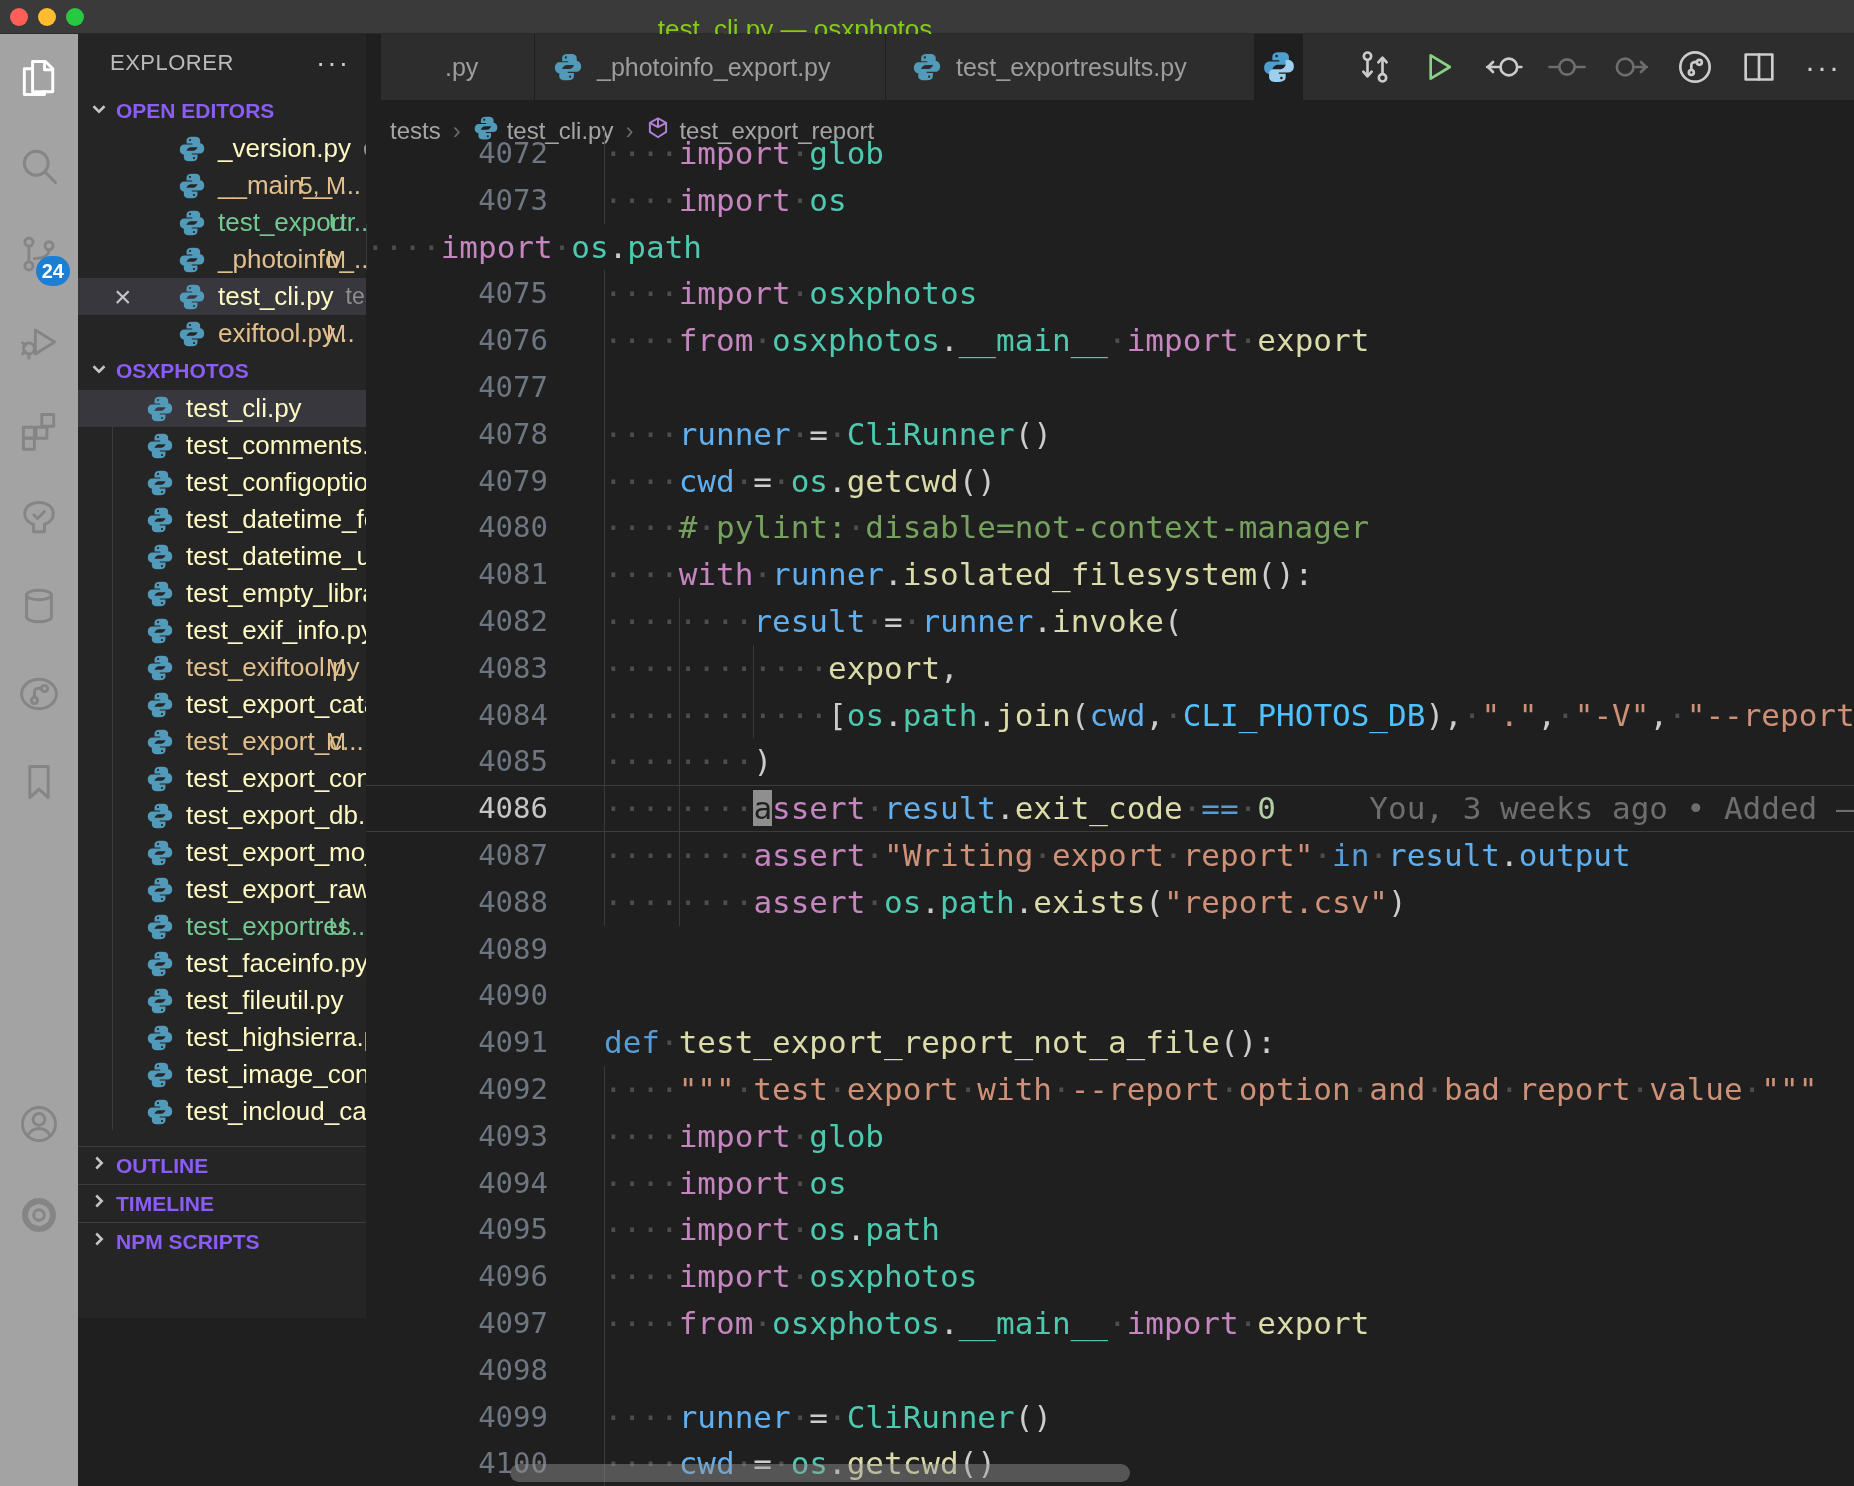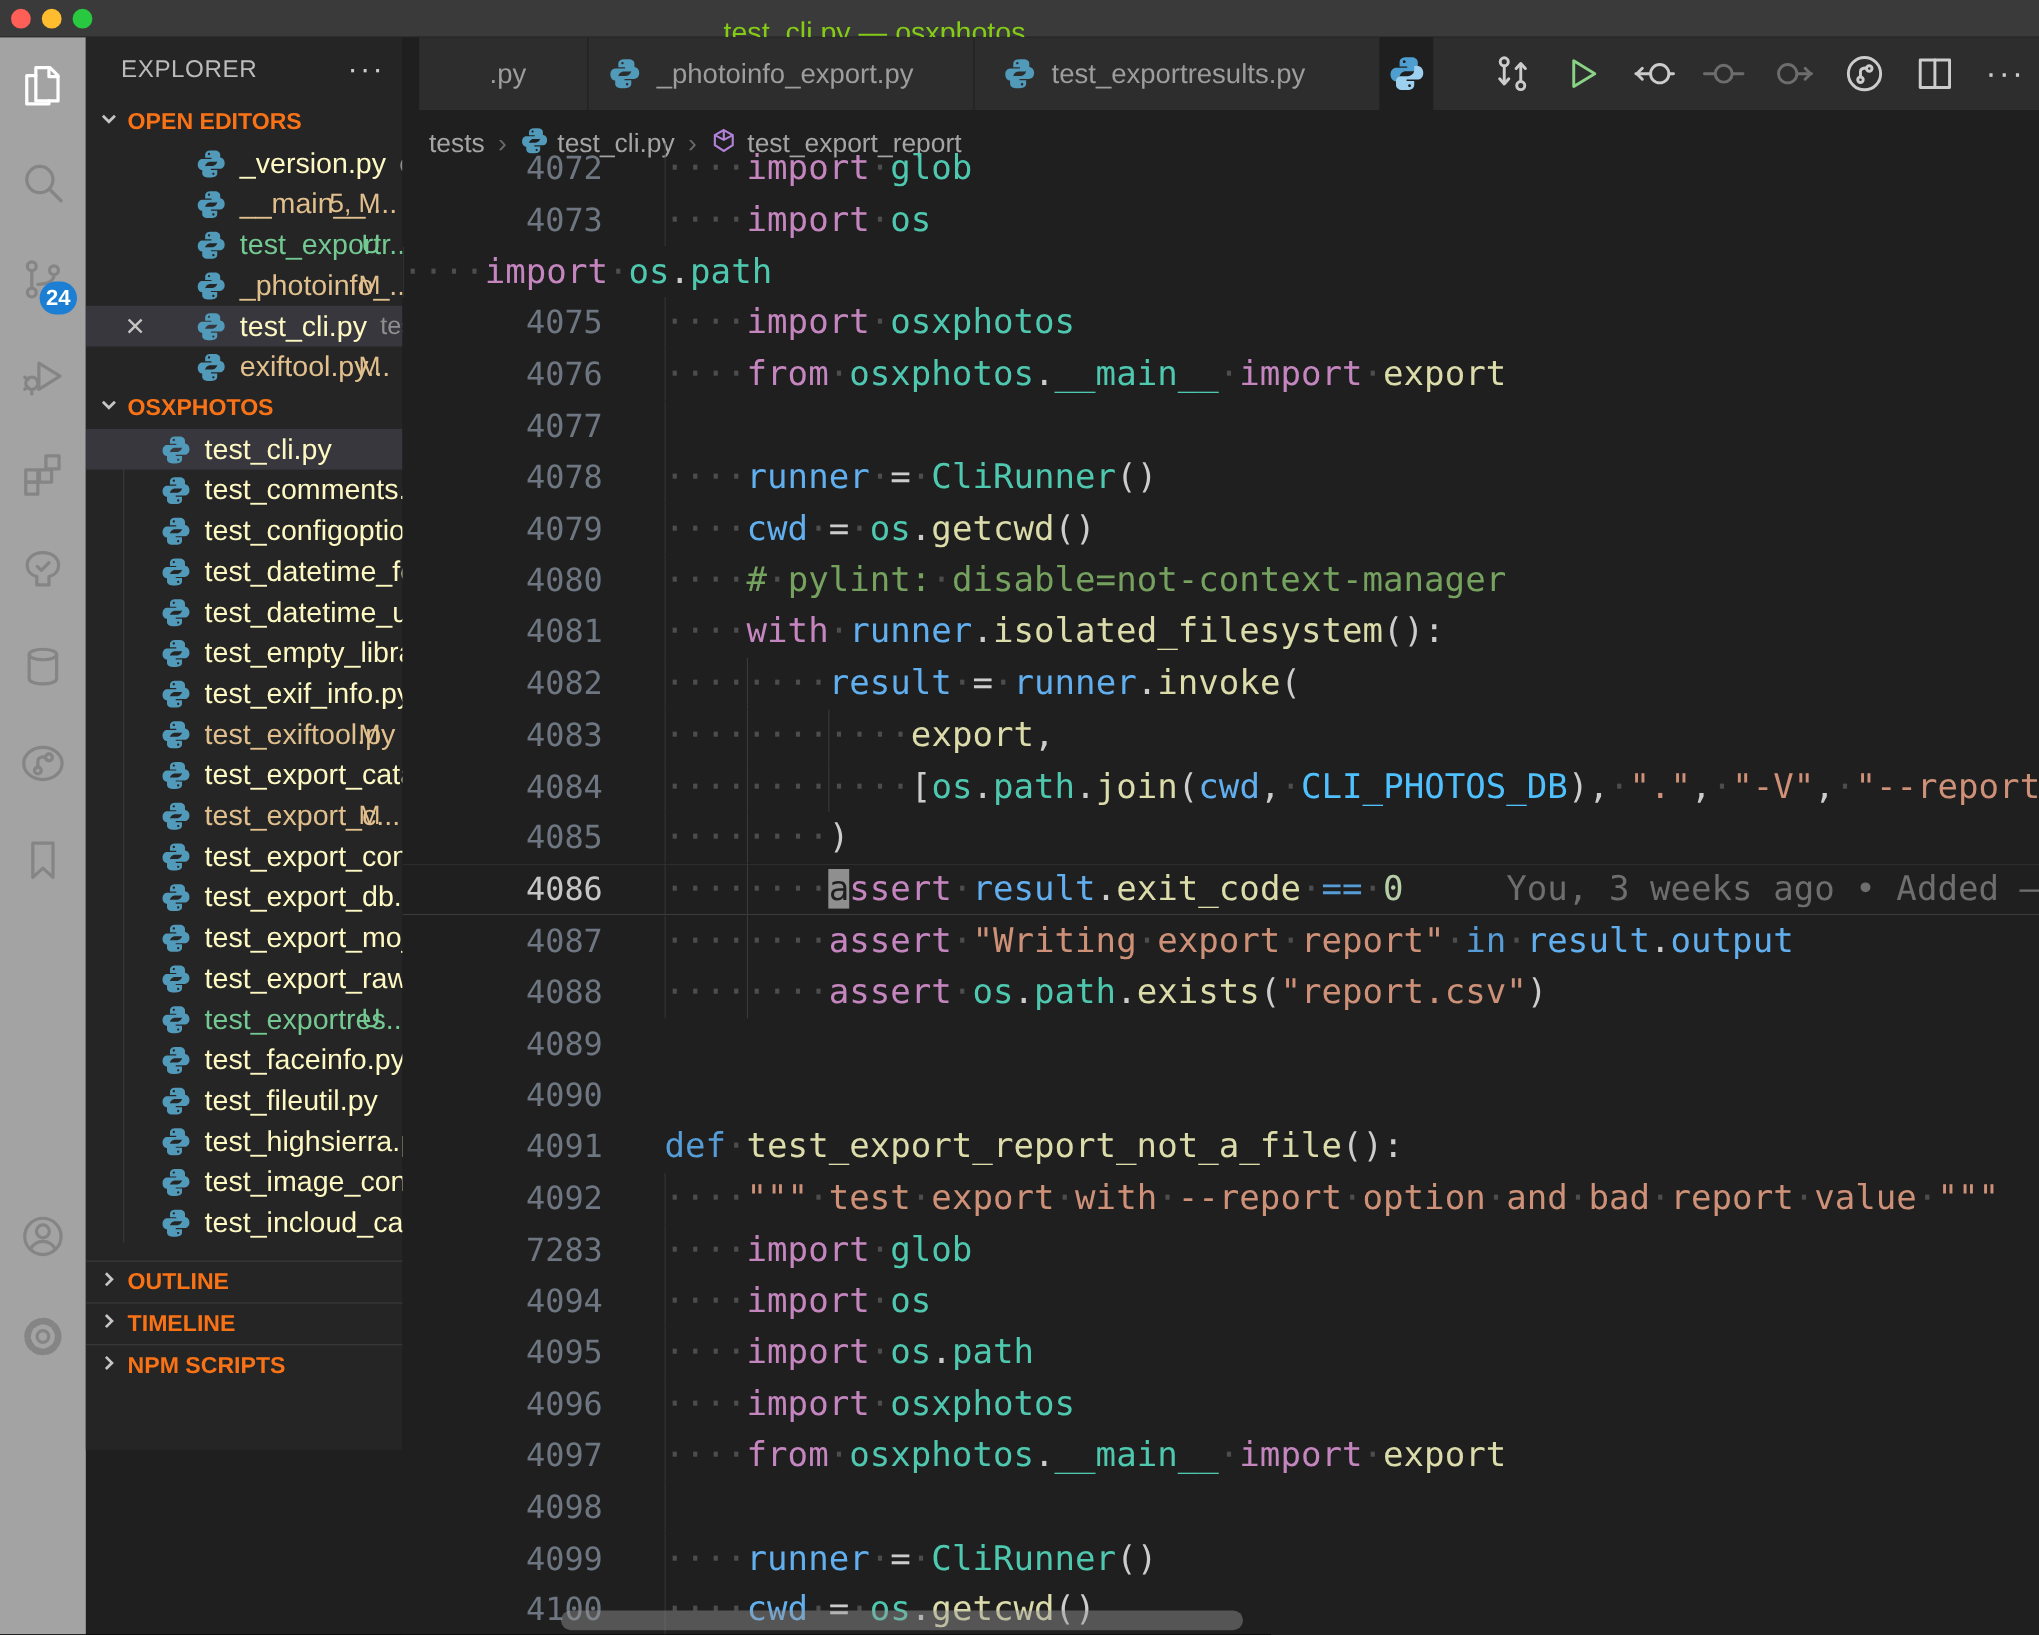--- a/index.html
+++ b/index.html
@@ -19,21 +19,21 @@
   .act-item.active svg{stroke:#ffffff;}
   .act-badge{position:absolute;right:8px;bottom:12px;min-width:34px;height:30px;border-radius:15px;
              background:#1c7fd4;color:#fff;font-size:20px;font-weight:bold;display:flex;
              align-items:center;justify-content:center;padding:0 6px;}
   
   #sidebar{position:absolute;left:78px;top:34px;width:288px;height:1284px;background:#252526;overflow:hidden;}
   #explorer-head{height:58px;display:flex;align-items:center;padding:0 16px 0 32px;}
   #explorer-title{font-size:22px;color:#bbbbbb;letter-spacing:.5px;flex:1;}
   .dots{color:#cccccc;font-size:28px;letter-spacing:2px;cursor:pointer;}
   .sect-head{height:38px;display:flex;align-items:center;gap:6px;padding-left:10px;
-             font-size:21px;font-weight:bold;color:#f97316;cursor:pointer;}
+             font-size:21px;font-weight:bold;color:#8b5cf6;cursor:pointer;}
   .sect-head svg{width:22px;height:22px;stroke:#c5c5c5;fill:none;stroke-width:1.8;}
   .sect-bottom{border-top:1px solid #3c3c3c;}
   .row{height:37px;display:flex;align-items:center;font-size:26px;color:#cccccc;cursor:pointer;position:relative;white-space:nowrap;}
   .row.sel{background:#37373d;}
   .oe-row{padding-left:100px;}
   .file-row{padding-left:68px;}
   .row .pyicon{width:28px;height:28px;margin-right:12px;flex:none;}
   .row .close{position:absolute;left:36px;top:2px;font-size:30px;color:#c5c5c5;}
   .row .desc{margin-left:12px;color:#8f8f8f;font-size:23px;}
   .row .badge{position:absolute;right:20px;font-size:24px;}
@@ -529,21 +529,21 @@
         <div class="line"><div class="ln">4083</div><div class="lc"><span class="guide" style="left: calc(0ch);"></span><span class="guide" style="left: calc(4ch);"></span><span class="guide" style="left: calc(8ch);"></span><span class="wsd">·</span><span class="wsd">·</span><span class="wsd">·</span><span class="wsd">·</span><span class="wsd">·</span><span class="wsd">·</span><span class="wsd">·</span><span class="wsd">·</span><span class="wsd">·</span><span class="wsd">·</span><span class="wsd">·</span><span class="wsd">·</span><span class="tk-fn">export</span><span class="tk-p">,</span></div></div>
         <div class="line"><div class="ln">4084</div><div class="lc"><span class="guide" style="left: calc(0ch);"></span><span class="guide" style="left: calc(4ch);"></span><span class="guide" style="left: calc(8ch);"></span><span class="wsd">·</span><span class="wsd">·</span><span class="wsd">·</span><span class="wsd">·</span><span class="wsd">·</span><span class="wsd">·</span><span class="wsd">·</span><span class="wsd">·</span><span class="wsd">·</span><span class="wsd">·</span><span class="wsd">·</span><span class="wsd">·</span><span class="tk-p">[</span><span class="tk-mod">os</span><span class="tk-p">.</span><span class="tk-mod">path</span><span class="tk-p">.</span><span class="tk-fn">join</span><span class="tk-p">(</span><span class="tk-v">cwd</span><span class="tk-p">,</span><span class="wsd">·</span><span class="tk-c">CLI_PHOTOS_DB</span><span class="tk-p">),</span><span class="wsd">·</span><span class="tk-s">"."</span><span class="tk-p">,</span><span class="wsd">·</span><span class="tk-s">"-V"</span><span class="tk-p">,</span><span class="wsd">·</span><span class="tk-s">"--report"</span></div></div>
         <div class="line"><div class="ln">4085</div><div class="lc"><span class="guide" style="left: calc(0ch);"></span><span class="guide" style="left: calc(4ch);"></span><span class="wsd">·</span><span class="wsd">·</span><span class="wsd">·</span><span class="wsd">·</span><span class="wsd">·</span><span class="wsd">·</span><span class="wsd">·</span><span class="wsd">·</span><span class="tk-p">)</span></div></div>
         <div class="line current"><div class="ln">4086</div><div class="lc"><span class="guide" style="left: calc(0ch);"></span><span class="guide" style="left: calc(4ch);"></span><span class="wsd">·</span><span class="wsd">·</span><span class="wsd">·</span><span class="wsd">·</span><span class="wsd">·</span><span class="wsd">·</span><span class="wsd">·</span><span class="wsd">·</span><span class="tk-cur">a</span><span class="tk-kw">ssert</span><span class="wsd">·</span><span class="tk-v">result</span><span class="tk-p">.</span><span class="tk-fn">exit_code</span><span class="wsd">·</span><span class="tk-ob">==</span><span class="wsd">·</span><span class="tk-n">0</span><span class="blame">You,&nbsp;3&nbsp;weeks&nbsp;ago&nbsp;•&nbsp;Added&nbsp;—</span></div></div>
         <div class="line"><div class="ln">4087</div><div class="lc"><span class="guide" style="left: calc(0ch);"></span><span class="guide" style="left: calc(4ch);"></span><span class="wsd">·</span><span class="wsd">·</span><span class="wsd">·</span><span class="wsd">·</span><span class="wsd">·</span><span class="wsd">·</span><span class="wsd">·</span><span class="wsd">·</span><span class="tk-kw">assert</span><span class="wsd">·</span><span class="tk-s">"Writing</span><span class="wsd">·</span><span class="tk-s">export</span><span class="wsd">·</span><span class="tk-s">report"</span><span class="wsd">·</span><span class="tk-kb">in</span><span class="wsd">·</span><span class="tk-v">result</span><span class="tk-p">.</span><span class="tk-v">output</span></div></div>
         <div class="line"><div class="ln">4088</div><div class="lc"><span class="guide" style="left: calc(0ch);"></span><span class="guide" style="left: calc(4ch);"></span><span class="wsd">·</span><span class="wsd">·</span><span class="wsd">·</span><span class="wsd">·</span><span class="wsd">·</span><span class="wsd">·</span><span class="wsd">·</span><span class="wsd">·</span><span class="tk-kw">assert</span><span class="wsd">·</span><span class="tk-mod">os</span><span class="tk-p">.</span><span class="tk-mod">path</span><span class="tk-p">.</span><span class="tk-fn">exists</span><span class="tk-p">(</span><span class="tk-s">"report.csv"</span><span class="tk-p">)</span></div></div>
         <div class="line"><div class="ln">4089</div><div class="lc"></div></div>
         <div class="line"><div class="ln">4090</div><div class="lc"></div></div>
         <div class="line"><div class="ln">4091</div><div class="lc"><span class="tk-kb">def</span><span class="wsd">·</span><span class="tk-fn">test_export_report_not_a_file</span><span class="tk-p">():</span></div></div>
         <div class="line"><div class="ln">4092</div><div class="lc"><span class="guide" style="left: calc(0ch);"></span><span class="wsd">·</span><span class="wsd">·</span><span class="wsd">·</span><span class="wsd">·</span><span class="tk-s">"""</span><span class="wsd">·</span><span class="tk-s">test</span><span class="wsd">·</span><span class="tk-s">export</span><span class="wsd">·</span><span class="tk-s">with</span><span class="wsd">·</span><span class="tk-s">--report</span><span class="wsd">·</span><span class="tk-s">option</span><span class="wsd">·</span><span class="tk-s">and</span><span class="wsd">·</span><span class="tk-s">bad</span><span class="wsd">·</span><span class="tk-s">report</span><span class="wsd">·</span><span class="tk-s">value</span><span class="wsd">·</span><span class="tk-s">"""</span></div></div>
-        <div class="line"><div class="ln">7283</div><div class="lc"><span class="guide" style="left: calc(0ch);"></span><span class="wsd">·</span><span class="wsd">·</span><span class="wsd">·</span><span class="wsd">·</span><span class="tk-kw">import</span><span class="wsd">·</span><span class="tk-mod">glob</span></div></div>
+        <div class="line"><div class="ln">4093</div><div class="lc"><span class="guide" style="left: calc(0ch);"></span><span class="wsd">·</span><span class="wsd">·</span><span class="wsd">·</span><span class="wsd">·</span><span class="tk-kw">import</span><span class="wsd">·</span><span class="tk-mod">glob</span></div></div>
         <div class="line"><div class="ln">4094</div><div class="lc"><span class="guide" style="left: calc(0ch);"></span><span class="wsd">·</span><span class="wsd">·</span><span class="wsd">·</span><span class="wsd">·</span><span class="tk-kw">import</span><span class="wsd">·</span><span class="tk-mod">os</span></div></div>
         <div class="line"><div class="ln">4095</div><div class="lc"><span class="guide" style="left: calc(0ch);"></span><span class="wsd">·</span><span class="wsd">·</span><span class="wsd">·</span><span class="wsd">·</span><span class="tk-kw">import</span><span class="wsd">·</span><span class="tk-mod">os</span><span class="tk-p">.</span><span class="tk-mod">path</span></div></div>
         <div class="line"><div class="ln">4096</div><div class="lc"><span class="guide" style="left: calc(0ch);"></span><span class="wsd">·</span><span class="wsd">·</span><span class="wsd">·</span><span class="wsd">·</span><span class="tk-kw">import</span><span class="wsd">·</span><span class="tk-mod">osxphotos</span></div></div>
         <div class="line"><div class="ln">4097</div><div class="lc"><span class="guide" style="left: calc(0ch);"></span><span class="wsd">·</span><span class="wsd">·</span><span class="wsd">·</span><span class="wsd">·</span><span class="tk-kw">from</span><span class="wsd">·</span><span class="tk-mod">osxphotos</span><span class="tk-p">.</span><span class="tk-mod">__main__</span><span class="wsd">·</span><span class="tk-kw">import</span><span class="wsd">·</span><span class="tk-fn">export</span></div></div>
         <div class="line"><div class="ln">4098</div><div class="lc"><span class="guide" style="left: calc(0ch);"></span></div></div>
         <div class="line"><div class="ln">4099</div><div class="lc"><span class="guide" style="left: calc(0ch);"></span><span class="wsd">·</span><span class="wsd">·</span><span class="wsd">·</span><span class="wsd">·</span><span class="tk-v">runner</span><span class="wsd">·</span><span class="tk-p">=</span><span class="wsd">·</span><span class="tk-mod">CliRunner</span><span class="tk-p">()</span></div></div>
         <div class="line"><div class="ln">4100</div><div class="lc"><span class="guide" style="left: calc(0ch);"></span><span class="wsd">·</span><span class="wsd">·</span><span class="wsd">·</span><span class="wsd">·</span><span class="tk-v">cwd</span><span class="wsd">·</span><span class="tk-p">=</span><span class="wsd">·</span><span class="tk-mod">os</span><span class="tk-p">.</span><span class="tk-fn">getcwd</span><span class="tk-p">()</span></div></div>
       </div>
     <div id="hscroll"></div>
   </main>

